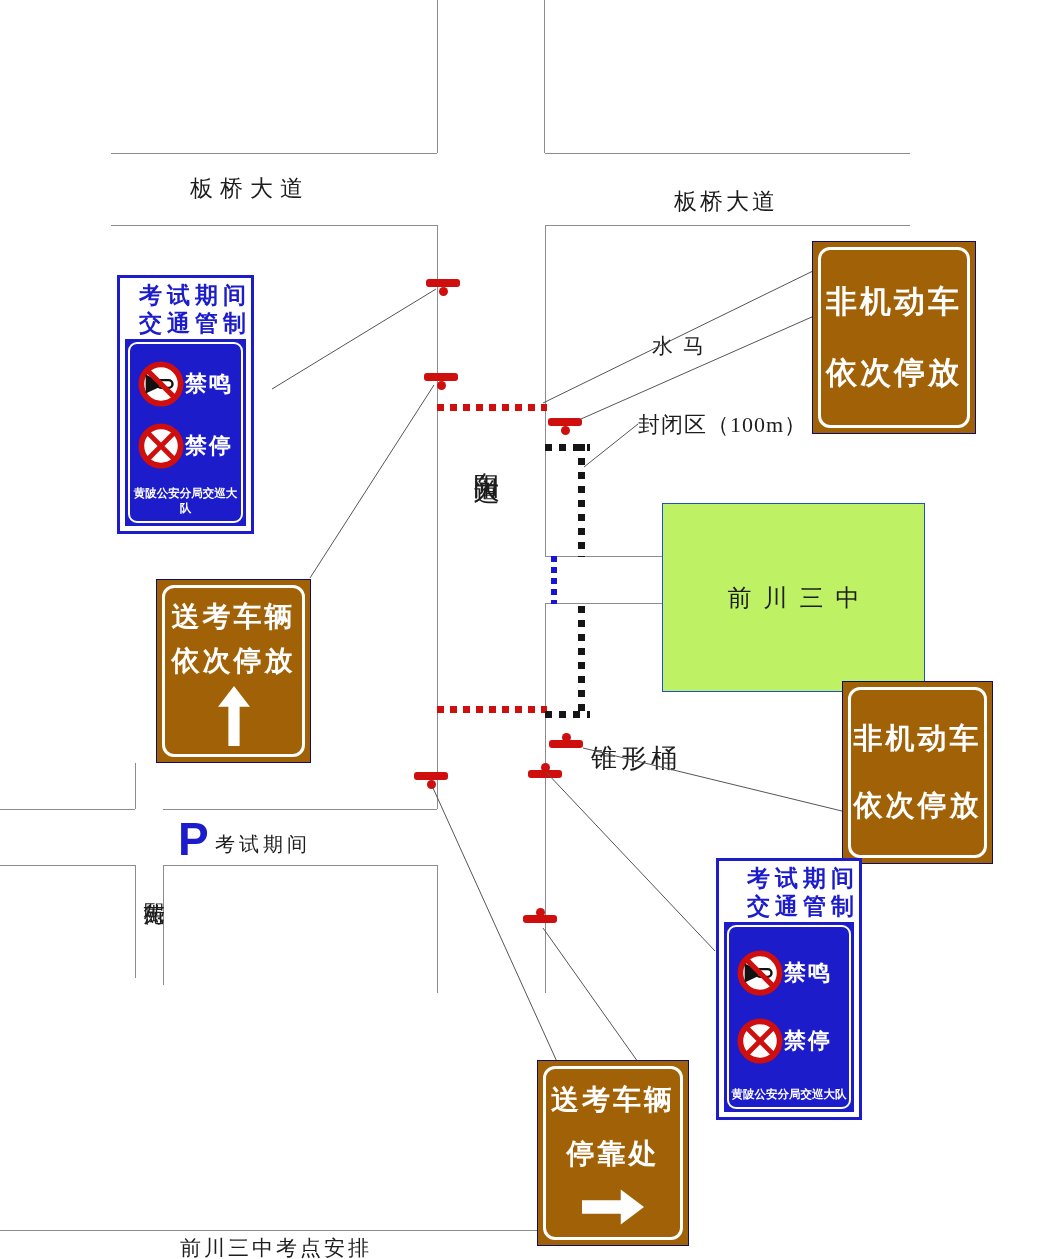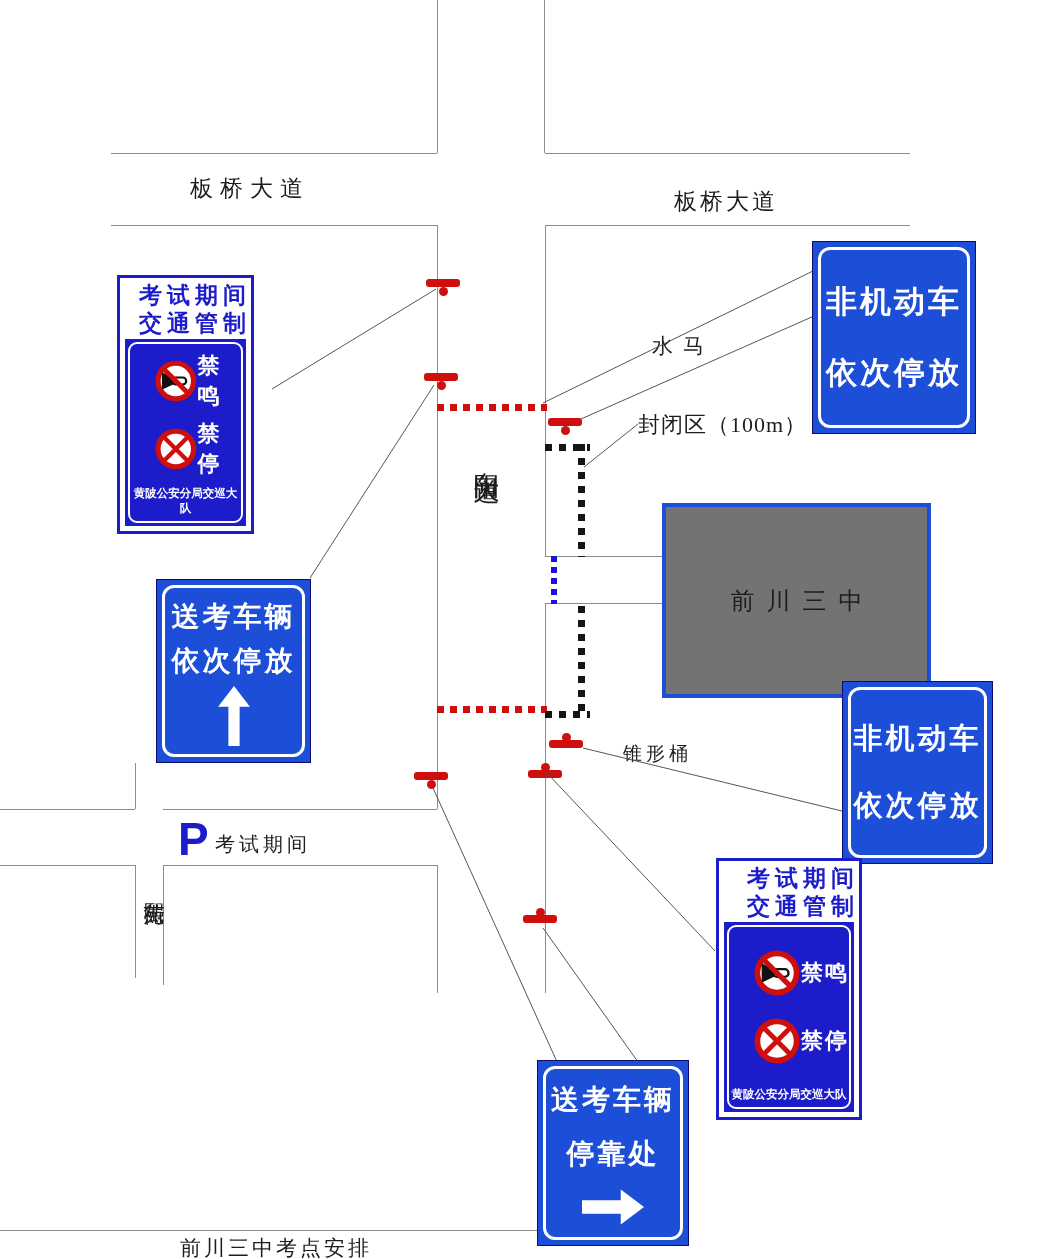--- a/index.html
+++ b/index.html
@@ -2,21 +2,21 @@
 <html><head>
 <meta charset="utf-8">
 <style>
   html,body{margin:0;padding:0;background:#fff;}
   .canvas{position:relative;width:1040px;height:1259px;background:#ffffff;overflow:hidden;
           font-family:"Liberation Serif", serif;}
   
   .hline,.vline{position:absolute;background:#8c8c8c;}
   .hline{height:1px;}
   .vline{width:1px;}
-  .building{position:absolute;border:4px solid #1d4ed8;background:#737373;
+  .building{position:absolute;border:1px solid #1d4ed8;background:#bef264;
             display:flex;align-items:center;justify-content:center;}
   
   .dots-red-h{position:absolute;height:7px;
     background:repeating-linear-gradient(90deg,#cf0e0e 0 7px,transparent 7px 13px);}
   .dots-blk-h{position:absolute;height:7px;
     background:repeating-linear-gradient(90deg,#151515 0 7px,transparent 7px 14px);}
   .dots-blk-v{position:absolute;width:7px;
     background:repeating-linear-gradient(180deg,#151515 0 7px,transparent 7px 14px);}
   .dots-blu-v{position:absolute;width:6px;
     background:repeating-linear-gradient(180deg,#1414dd 0 6px,transparent 6px 11px);}
@@ -25,33 +25,33 @@
   .marker .bar{position:absolute;left:0;width:34px;height:8px;background:#cf0e0e;border-radius:3px;}
   .marker .dot{position:absolute;left:12.5px;width:9px;height:9px;border-radius:50%;background:#cf0e0e;}
   .m-below .bar{top:0;} .m-below .dot{top:8px;}
   .m-above .bar{top:7px;} .m-above .dot{top:0;}
   
   .lbl{position:absolute;color:#1d1d1d;white-space:nowrap;}
   .lbl-v{position:absolute;color:#1d1d1d;writing-mode:vertical-rl;text-orientation:upright;}
   
   .sign{position:absolute;box-sizing:border-box;z-index:6;
         font-family:"Liberation Sans", sans-serif;font-weight:bold;}
-  .blue-sign{background:#1d4ed8;box-shadow:0 0 0 1px #0d0d70;padding-left:48px;}
+  .blue-sign{background:#a16207;box-shadow:0 0 0 1px #0d0d70;padding-left:48px;}
   .sign-inner{position:absolute;inset:5px;border:3px solid #ffffff;border-radius:12px;}
   .nm-text{position:absolute;inset:10px;display:flex;flex-direction:column;
            justify-content:space-evenly;align-items:center;color:#fff;letter-spacing:3px;}
   
   .control{background:#ffffff;border:3px solid #1c1ccb;display:flex;flex-direction:column;}
   .ctl-header{text-align:right;color:#1c1ccb;font-size:23px;line-height:28px;
               letter-spacing:5px;padding:3px 0 2px 4px;}
   .ctl-panel{flex:1;margin:0 5px 5px;background:#1c1ccb;position:relative;}
   .ctl-panel-inner{position:absolute;inset:3px;border:2px solid #fff;border-radius:9px;
                    display:flex;flex-direction:column;}
   .ctl-rows{flex:1;display:flex;flex-direction:column;justify-content:space-evenly;}
-  .ctl-row{display:flex;align-items:center;gap:1px;padding-left:25px;}
+  .ctl-row{display:flex;align-items:center;gap:1px;padding-left:8px;}
   .ctl-row span{color:#fff;font-size:22px;letter-spacing:2px;}
   .ctl-footer{color:#fff;font-size:11.5px;text-align:center;padding:0 1px 5px;letter-spacing:0;}
   .arrow-wrap{display:flex;justify-content:center;}
   
   svg.overlay{position:absolute;left:0;top:0;z-index:4;}
 </style>
 </head>
 <body>
 
 <div class="canvas">
@@ -129,21 +129,21 @@
   <div class="marker m-above" style="left:523px;top:908px">
       <div class="bar"></div>
       <div class="dot"></div>
     </div>
 
   <div class="lbl" style="left:190px;top:173px;font-size:23px;letter-spacing:7px">板桥大道</div>
   <div class="lbl" style="left:674px;top:186px;font-size:23px;letter-spacing:3px">板桥大道</div>
   <div class="lbl-v" style="left:469px;top:452px;font-size:26px;letter-spacing:2px">向阳大道</div>
   <div class="lbl" style="left:652px;top:332px;font-size:21px;letter-spacing:10px">水马</div>
   <div class="lbl" style="left:638px;top:410px;font-size:22px;letter-spacing:1px">封闭区（100m）</div>
-  <div class="lbl" style="left:623px;top:741px;font-size:19px;letter-spacing:4px">锥形桶</div>
+  <div class="lbl" style="left:591px;top:741px;font-size:26px;letter-spacing:4px">锥形桶</div>
   <div class="lbl" style="left:215px;top:831px;font-size:20px;letter-spacing:4px">考试期间</div>
   <div class="lbl" style="left:178px;top:812px;font-size:46px;font-weight:bold;color:#1c1ccb;font-family:'Liberation Sans',sans-serif">P</div>
   <div class="lbl-v" style="left:140px;top:886px;font-size:21px;letter-spacing:1px">熙苑街</div>
   <div class="lbl" style="left:180px;top:1234px;font-size:21px;letter-spacing:3px">前川三中考点安排</div>
 
   <div class="sign control" style="left:117px;top:275px;width:137px;height:259px">
     <div class="ctl-header">
       <div>考试期间</div>
       <div>交通管制</div>
     </div>

